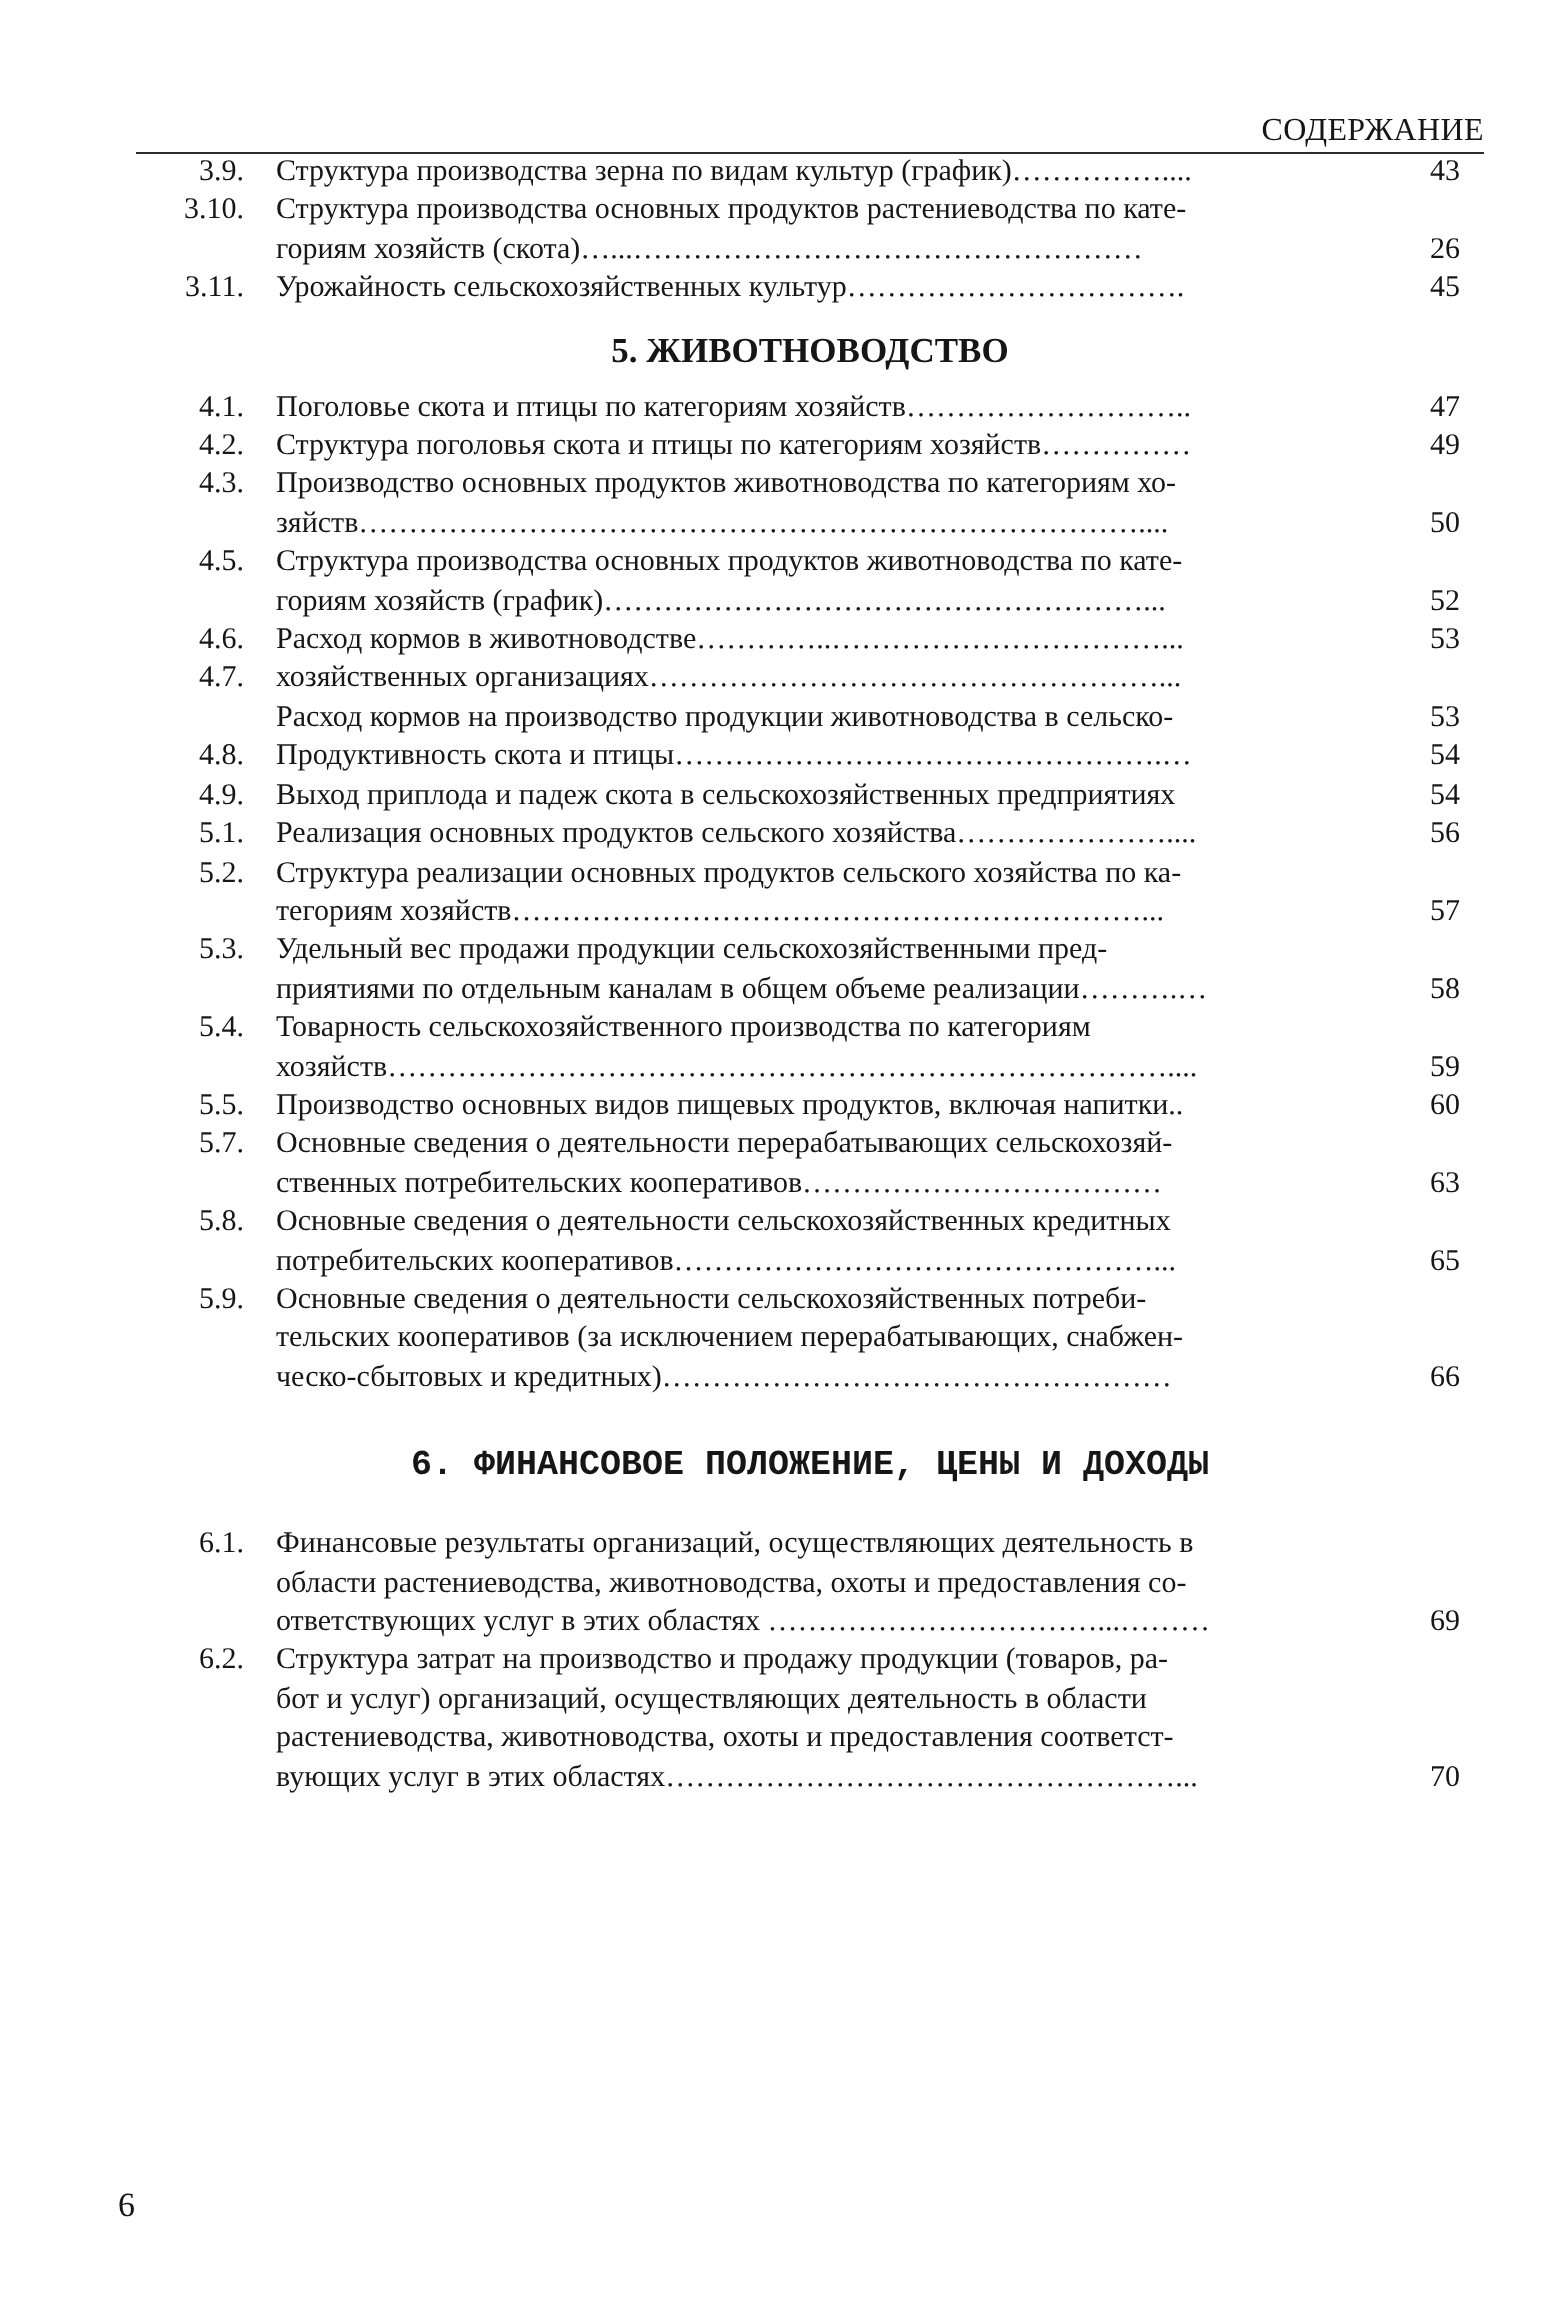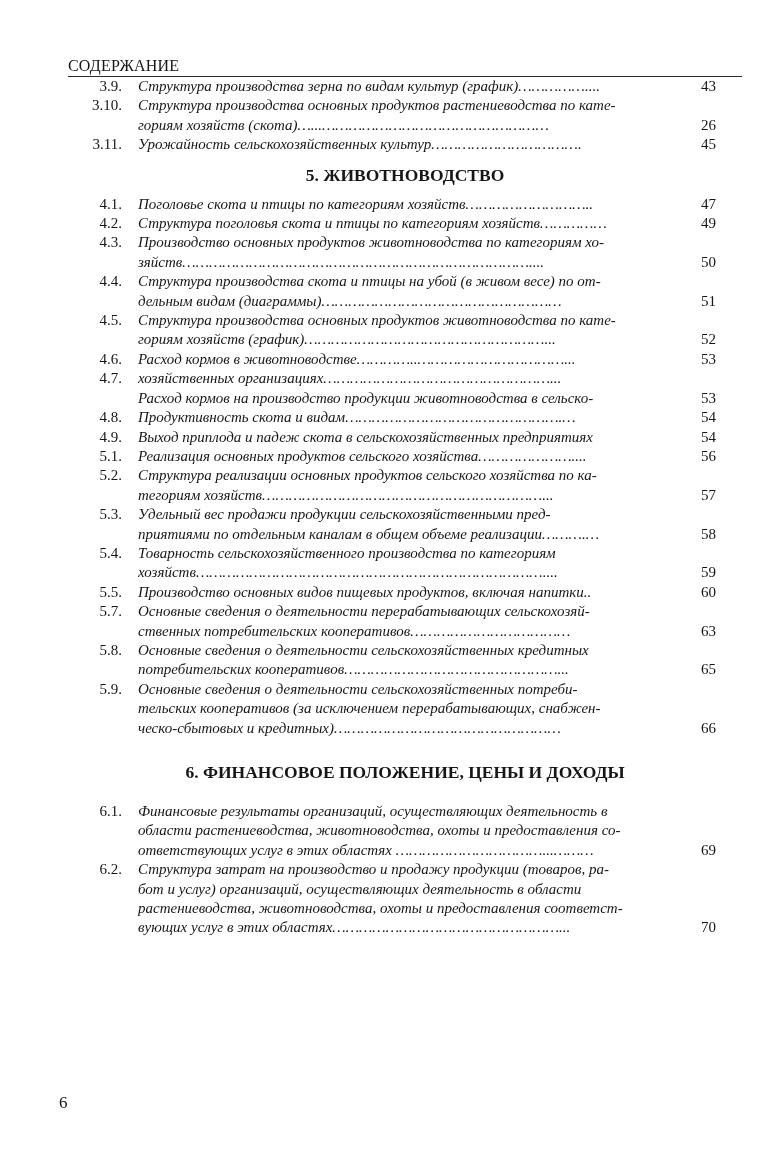--- a/index.html
+++ b/index.html
@@ -2,36 +2,36 @@
 <html><head>
   <meta charset="utf-8">
   <style>
     html, body { margin: 0; padding: 0; background: #ffffff; }
     body {
       width: 776px; height: 1161px; position: relative; overflow: hidden;
       font-family: "Liberation Serif", serif; color: #161616;
     }
     .running-head {
       position: absolute; left: 68px; width: 674px; top: 57px;
-      text-align: left; font-size: 16px; line-height: 18px; letter-spacing: 0.2px;
+      text-align: right; font-size: 16px; line-height: 18px; letter-spacing: 0.2px;
     }
     .head-rule {
       position: absolute; left: 68px; width: 674px; top: 76px; height: 0;
       border-top: 1.5px solid #2a2a2a;
     }
     .toc { position: absolute; left: 68px; width: 674px; top: 77px; }
     .section-title {
       font-weight: bold; text-align: center; font-size: 17.5px; line-height: 21px;
       margin: 0;
     }
     .entry { position: relative; font-size: 15px; line-height: 19.4px; }
     .entry .num { position: absolute; left: 0; width: 54px; text-align: right; }
     .entry .body { margin-left: 70px; width: 526px; text-align: justify; }
-    .entry .body .line { display: block; white-space: nowrap; overflow: hidden; font-style: italic; }
-    .entry .page { position: absolute; right: 26px; bottom: 0; width: 40px; text-align: right; }
+    .entry .body .line { display: block; white-space: nowrap; overflow: hidden; }
+    .entry .page { position: absolute; right: 12px; bottom: 0; width: 40px; text-align: right; }
     .page-number {
       position: absolute; left: 59px; top: 1093px; font-size: 17px; line-height: 20px;
     }
   </style>
 </head>
 <body>
 
 <div class="running-head">СОДЕРЖАНИЕ</div>
 <div class="head-rule"></div>
 
@@ -80,28 +80,20 @@
       </div>
       <div class="entry">
         <span class="num">4.3.</span>
         <div class="body">
           <span class="line">Производство основных продуктов животноводства по категориям хо-</span>
           <span class="line">зяйств……………………………………………………………………....</span>
         </div>
         <span class="page">50</span>
       </div>
       <div class="entry">
-        <span class="num">4.4.</span>
-        <div class="body">
-          <span class="line">Структура производства скота и птицы на убой (в живом весе) по от-</span>
-          <span class="line">дельным видам (диаграммы)………………………………………………</span>
-        </div>
-        <span class="page">51</span>
-      </div>
-      <div class="entry">
         <span class="num">4.5.</span>
         <div class="body">
           <span class="line">Структура производства основных продуктов животноводства по кате-</span>
           <span class="line">гориям хозяйств (график)………………………………………………...</span>
         </div>
         <span class="page">52</span>
       </div>
       <div class="entry">
         <span class="num">4.6.</span>
         <div class="body">
@@ -113,21 +105,21 @@
         <span class="num">4.7.</span>
         <div class="body">
           <span class="line">хозяйственных организациях……………………………………………...</span>
           <span class="line">Расход кормов на производство продукции животноводства в сельско-</span>
         </div>
         <span class="page">53</span>
       </div>
       <div class="entry">
         <span class="num">4.8.</span>
         <div class="body">
-          <span class="line">Продуктивность скота и видам………………………………………….…</span>
+          <span class="line">Продуктивность скота и птицы………………………………………….…</span>
         </div>
         <span class="page">54</span>
       </div>
       <div class="entry">
         <span class="num">4.9.</span>
         <div class="body">
           <span class="line">Выход приплода и падеж скота в сельскохозяйственных предприятиях</span>
         </div>
         <span class="page">54</span>
       </div>
@@ -191,21 +183,21 @@
         <span class="num">5.9.</span>
         <div class="body">
           <span class="line">Основные сведения о деятельности сельскохозяйственных потреби-</span>
           <span class="line">тельских кооперативов (за исключением перерабатывающих, снабжен-</span>
           <span class="line">ческо-сбытовых и кредитных)……………………………………………</span>
         </div>
         <span class="page">66</span>
       </div>
     </div>
     <div>
-      <div class="section-title" style="margin-top: 24px; margin-bottom: 19px;">
+      <div class="section-title" style="margin-top: 24px; margin-bottom: 19px; font-family: Liberation Mono, monospace;">
         <div>6. ФИНАНСОВОЕ ПОЛОЖЕНИЕ, ЦЕНЫ И ДОХОДЫ</div>
       </div>
       <div class="entry">
         <span class="num">6.1.</span>
         <div class="body">
           <span class="line">Финансовые результаты организаций, осуществляющих деятельность в</span>
           <span class="line">области растениеводства, животноводства, охоты и предоставления со-</span>
           <span class="line">ответствующих услуг в этих областях ……………………………...………</span>
         </div>
         <span class="page">69</span>

